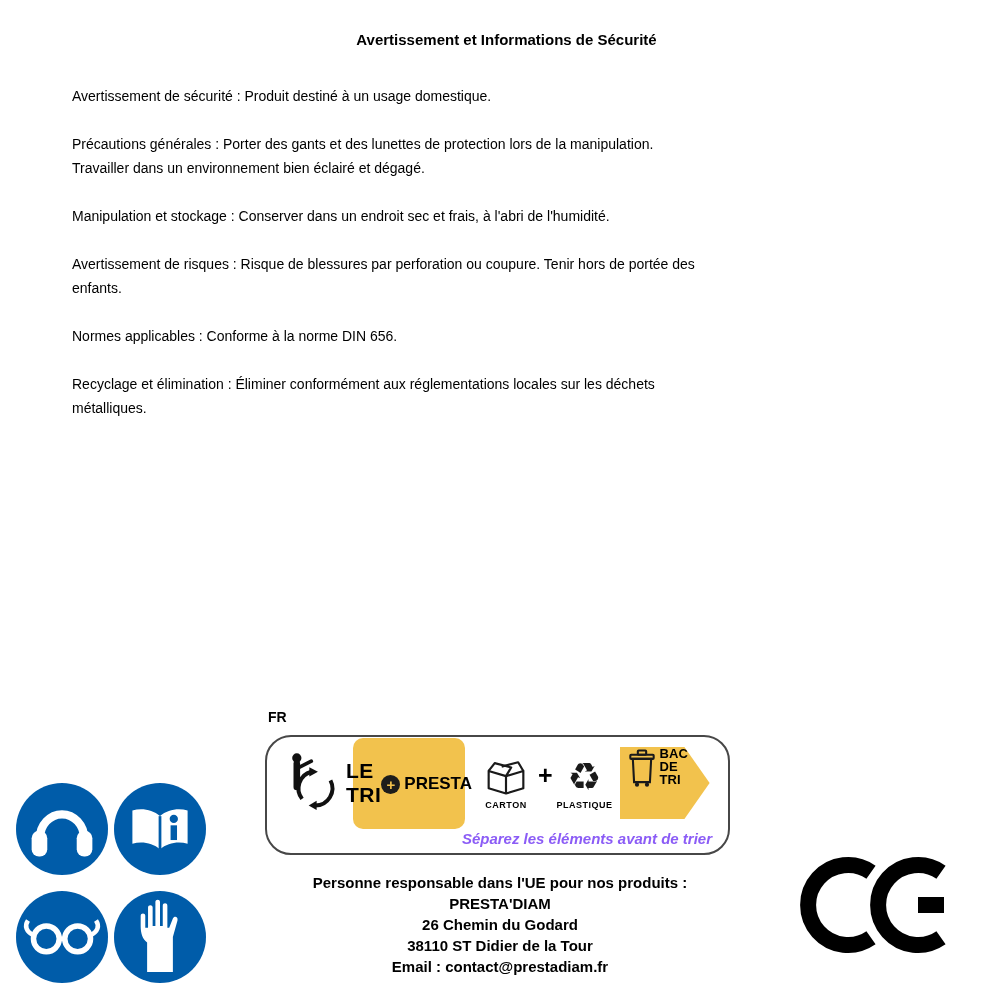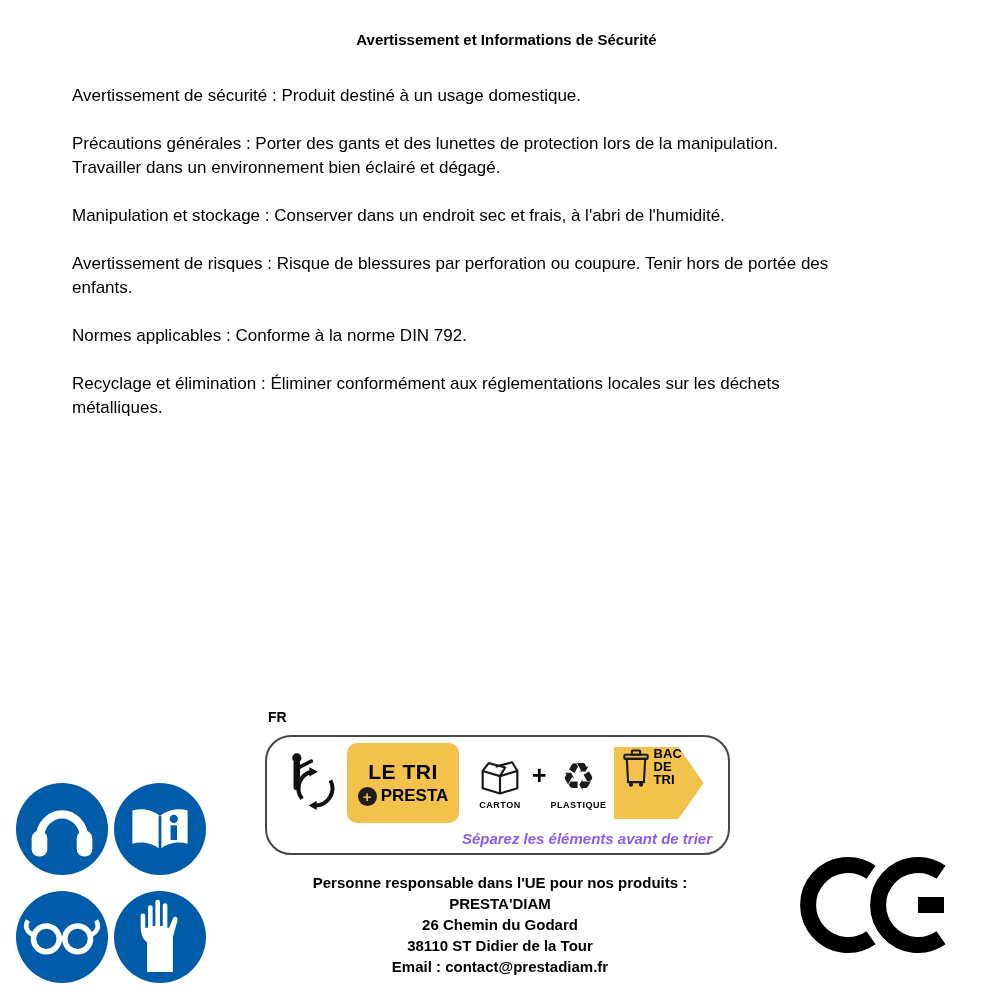--- a/index.html
+++ b/index.html
@@ -15,21 +15,21 @@
     text-align:center;
     font-weight:bold;
     font-size:15px;
     padding-top:31px;
     padding-left:8px;
   }
   .content {
     position:absolute;
     left:72px; top:84px;
     width:905px;
-    font-size:17px;
+    font-size:14px;
     line-height:24px;
   }
   .content p { margin:0 0 24px 0; white-space:pre-line; }
 
   
   .icons-grid {
     position:absolute; left:16px; top:783px;
     display:grid;
     grid-template-columns:92px 92px;
     grid-auto-rows:92px;
@@ -48,22 +48,22 @@
     width:465px; height:120px;
     border:2px solid #474747; border-radius:26px;
     background:#fff; box-sizing:border-box;
   }
   .label-row {
     display:flex; align-items:center;
     height:84px; padding:8px 6px 0 10px; box-sizing:border-box;
   }
   .tri-box {
     background:#F2C24D; border-radius:10px;
-    width:112px; height:80px; margin-left:4px;
-    display:flex; flex-direction:column; justify-content:center; align-items:center;
+    width:112px; height:91px; margin-left:10px;
+    display:flex; flex-direction:row; justify-content:center; align-items:center;
     flex:none;
   }
   .tri-line1 { font-weight:bold; font-size:21px; letter-spacing:0.5px; }
   .tri-line2 { display:flex; align-items:center; gap:4px; font-weight:bold; font-size:17px; margin-top:2px; }
   .plus-circle {
     width:19px; height:19px; border-radius:50%;
     background:#1d1d1b; color:#F2C24D;
     display:flex; align-items:center; justify-content:center;
     font-size:15px; font-weight:bold;
   }
@@ -98,21 +98,21 @@
 
 <div class="title">Avertissement et Informations de Sécurité</div>
 
 <div class="content">
   <p>Avertissement de sécurité : Produit destiné à un usage domestique.</p>
   <p>Précautions générales : Porter des gants et des lunettes de protection lors de la manipulation.
 Travailler dans un environnement bien éclairé et dégagé.</p>
   <p>Manipulation et stockage : Conserver dans un endroit sec et frais, à l'abri de l'humidité.</p>
   <p>Avertissement de risques : Risque de blessures par perforation ou coupure. Tenir hors de portée des
 enfants.</p>
-  <p>Normes applicables : Conforme à la norme DIN 792.</p>
+  <p>Normes applicables : Conforme à la norme DIN 656.</p>
   <p>Recyclage et élimination : Éliminer conformément aux réglementations locales sur les déchets
 métalliques.</p>
 </div>
 
 <div class="icons-grid">
   <div class="m-icon">
     <svg width="92" height="92" viewBox="0 0 100 100">
       <path d="M26 60 A24 26 0 1 1 74 60" fill="none" stroke="#fff" stroke-width="9"></path>
       <rect x="17" y="52" width="17" height="28" rx="8" fill="#fff"></rect>
       <rect x="66" y="52" width="17" height="28" rx="8" fill="#fff"></rect>

